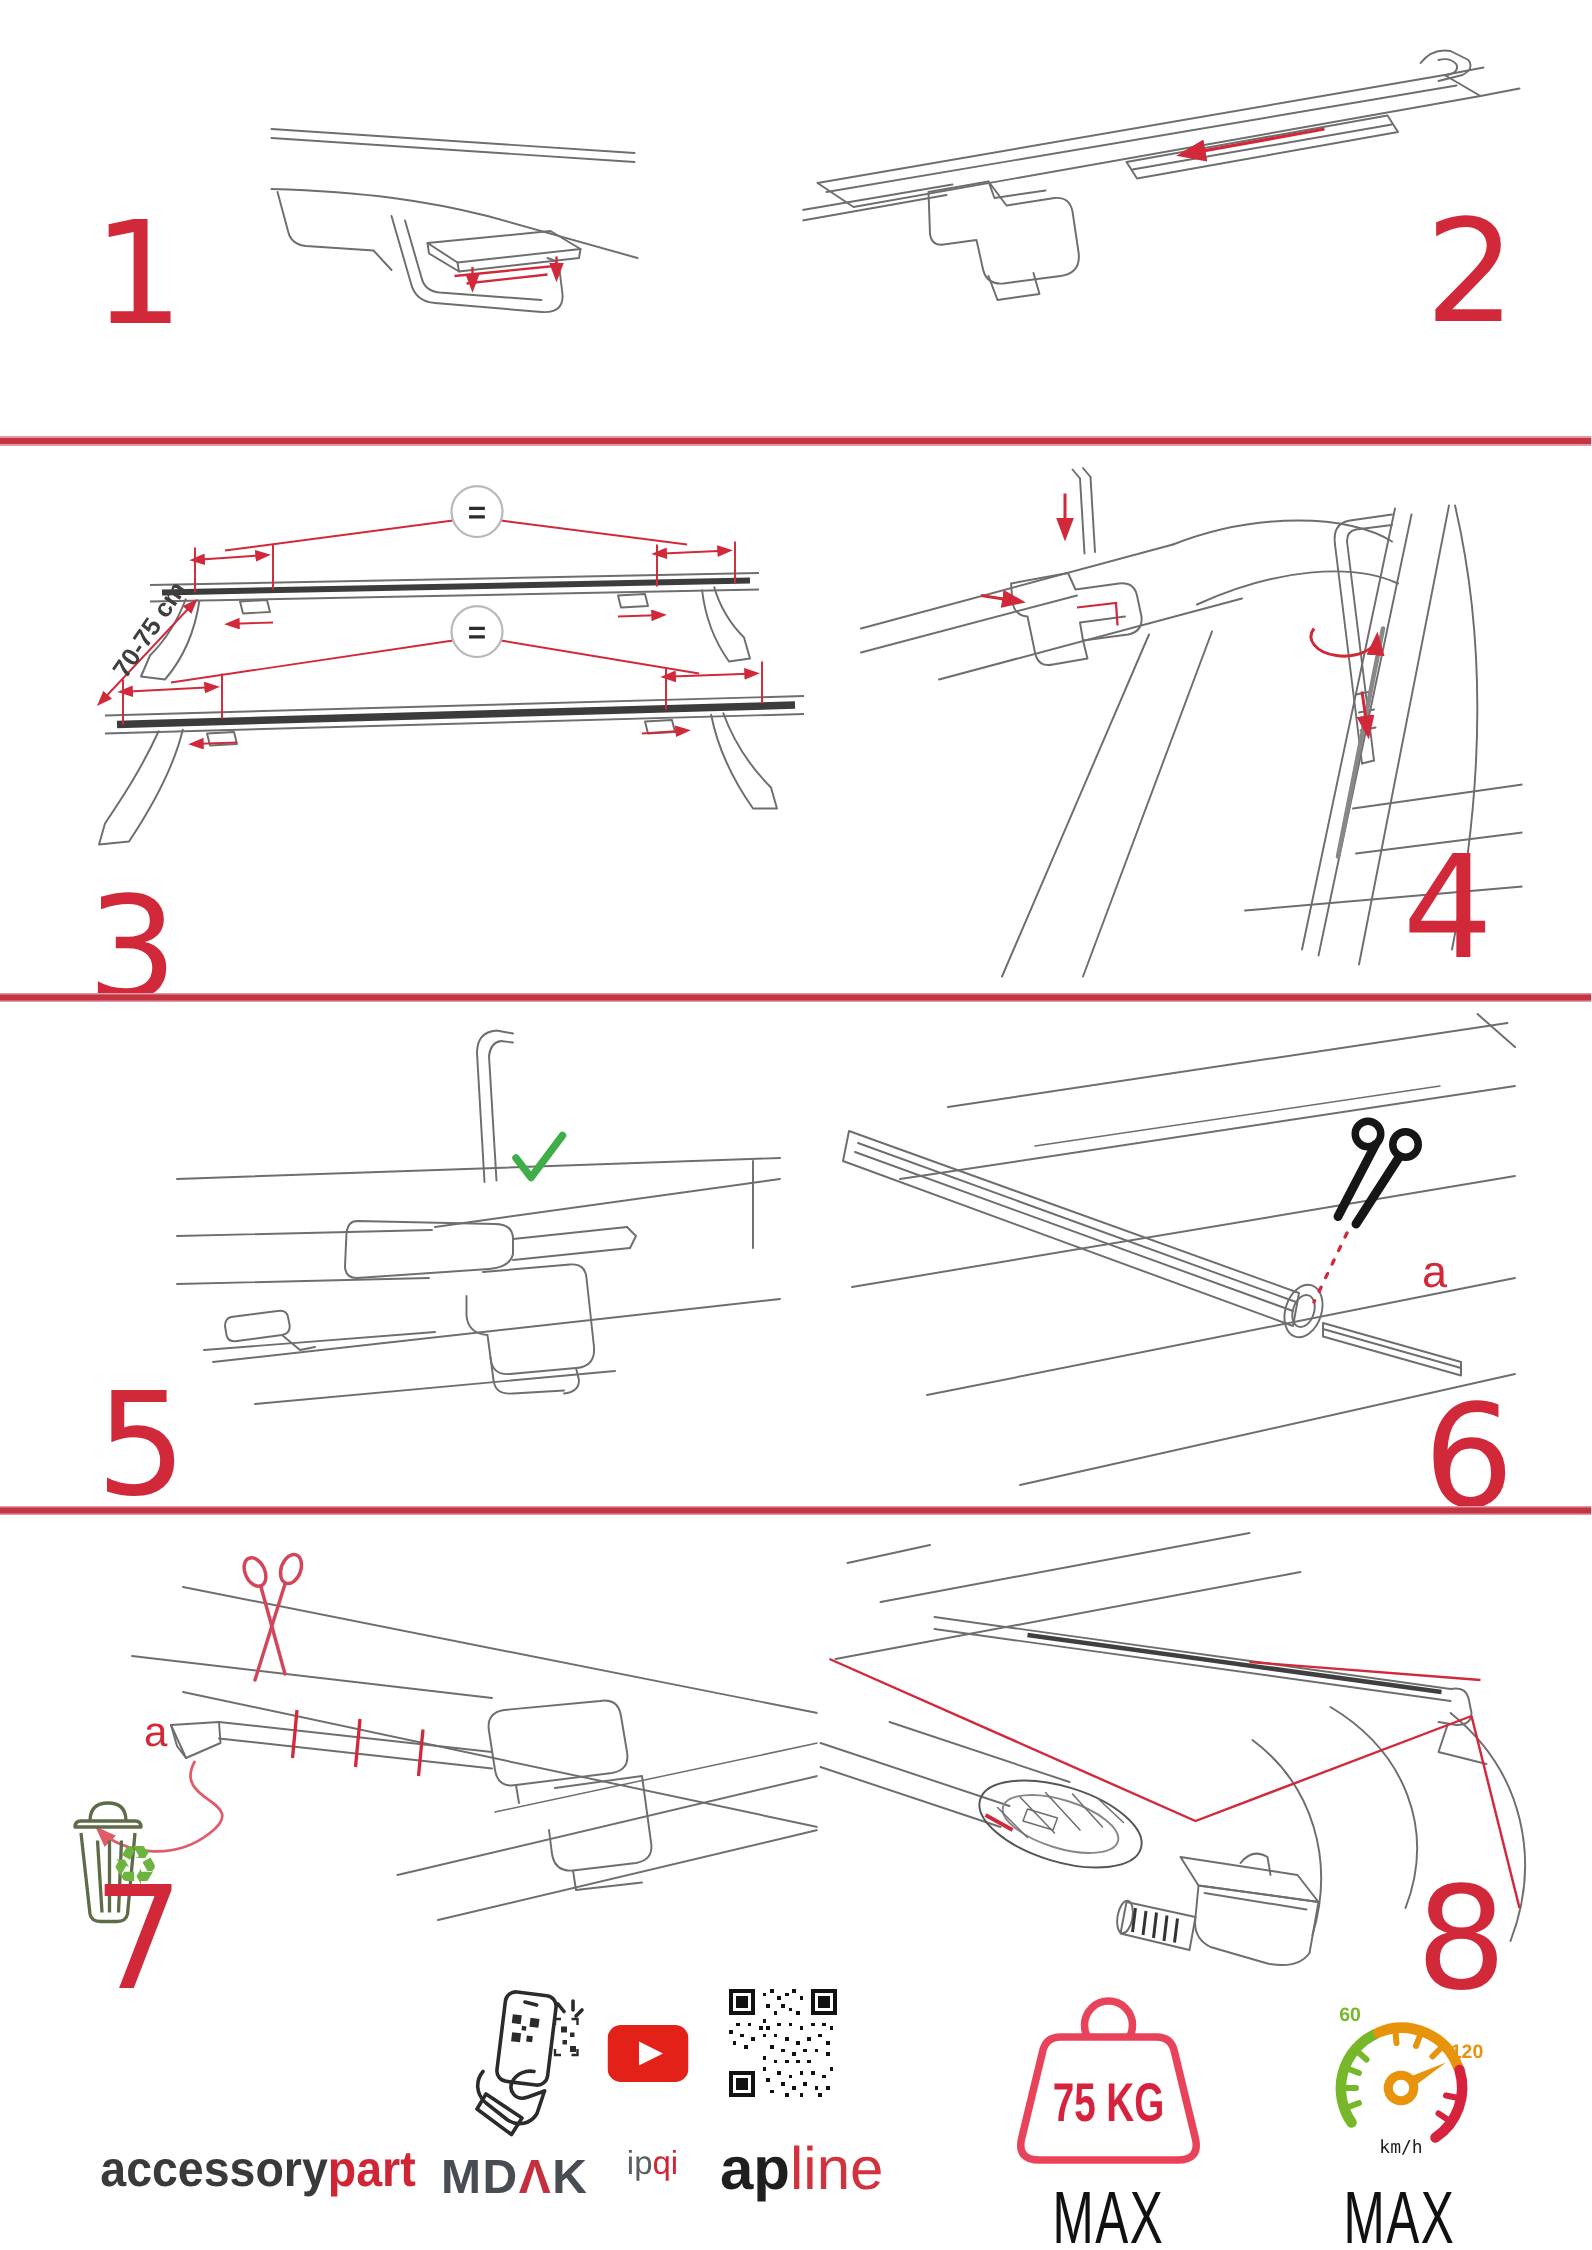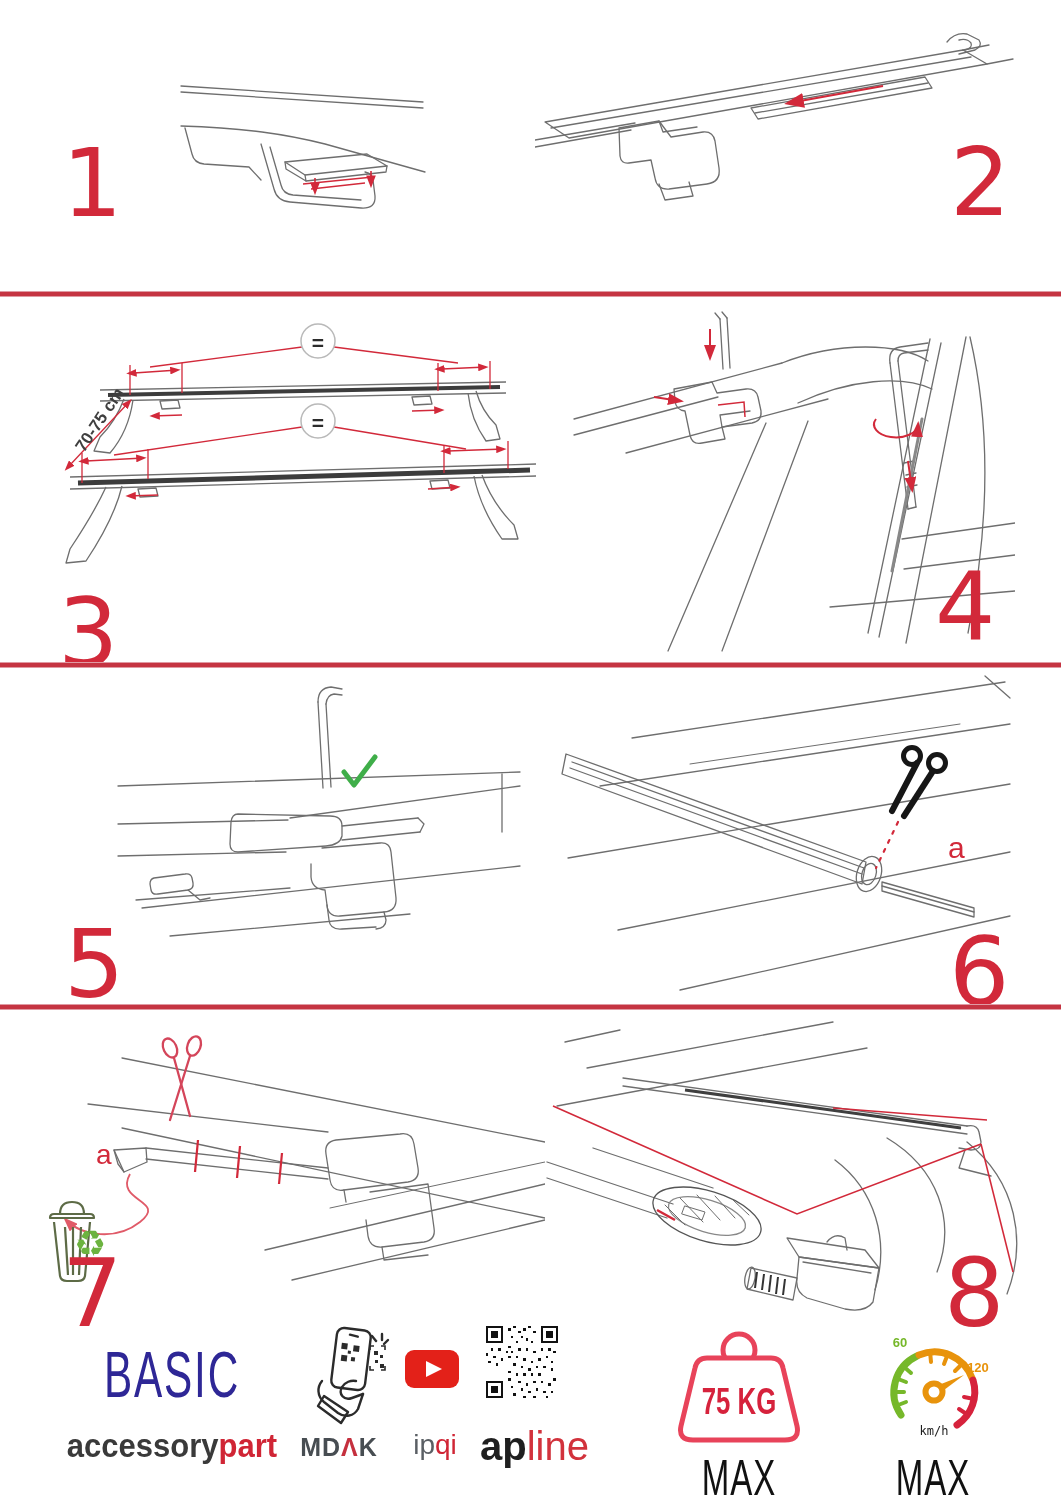--- a/index.html
+++ b/index.html
@@ -11,24 +11,24 @@
   .divider{position:absolute;left:0;width:1061px;height:4px;background:#c53442;
            border-top:1px solid #e09aa3;border-bottom:1px solid #e09aa3;}
   
   .basic-wrap{position:absolute;left:72px;top:1336px;width:200px;text-align:center;}
   .basic-logo{display:inline-block;font-size:46px;font-weight:500;color:#2e2796;
               letter-spacing:2px;transform:scaleY(1.42) scaleX(0.92);transform-origin:center top;}
   .accessorypart{position:absolute;left:60px;top:1427px;width:224px;text-align:center;
                  font-size:31px;font-weight:bold;color:#3a3a3a;transform:scaleY(1.08);
                  transform-origin:center top;letter-spacing:0px;}
   .accessorypart .red{color:#d02535;}
-  .mdak{position:absolute;left:294px;top:1433px;width:90px;text-align:center;font-size:25px;
+  .mdak{position:absolute;left:294px;top:1433px;width:90px;text-align:center;font-size:32px;
         font-weight:bold;color:#474d52;letter-spacing:1px;}
   .mdak .red{color:#c5303e;}
-  .ipqi{position:absolute;left:405px;top:1429px;width:60px;text-align:center;font-size:28px;
+  .ipqi{position:absolute;left:405px;top:1429px;width:60px;text-align:center;font-size:22px;
         font-weight:500;color:#5a5f64;}
   .ipqi .red{color:#d02535;}
   .apline{position:absolute;left:480px;top:1424px;width:100px;text-align:center;font-size:40px;
           font-weight:bold;color:#1f1f1f;}
   .apline .red{color:#d2323c;font-weight:500;}
   .max-label{position:absolute;font-size:33px;font-weight:500;color:#111;letter-spacing:1px;
              transform:scaleY(1.5);transform-origin:center top;text-align:center;}
   .max-weight{left:665px;top:1450px;width:148px;}
   .max-speed{left:868px;top:1450px;width:130px;}
 </style>
@@ -346,23 +346,20 @@
     <g stroke="#d2293a" stroke-width="1.6" fill="none">
       <path d="M150,80 L426,118" stroke="#3f3f3f" stroke-width="3"></path>
       <path d="M298,98 L452,110"></path>
       <path d="M18,96 L262,204 L446,134"></path>
       <path d="M446,134 L478,262"></path>
       <path d="M122,200 L140,210" stroke-width="2.5"></path>
     </g>
   </svg>
   <div class="step-number" style="left:944px;top:1246px;">8</div>
 
-  <div class="basic-wrap">
-    <span class="basic-logo">BASIC</span>
-  </div>
   <div class="accessorypart"><span>accessory</span><span class="red">part</span></div>
 
   <svg class="illus" style="left:314px;top:1324px;" width="80" height="102" viewBox="0 0 80 102">
     <g stroke="#2b2b2b" stroke-width="2.4" fill="none" stroke-linejoin="round" stroke-linecap="round">
       <rect x="20" y="5" width="34" height="60" rx="7" transform="rotate(7 37 35)"></rect>
       <path d="M33,11 L41,12" transform="rotate(7 37 35)"></path>
       <path d="M8,57 C3,63 3,72 10,78 L24,89 C31,94 40,92 44,85 L49,70"></path>
       <path d="M49,70 L38,74 C30,77 24,70 28,63 C31,58 37,56 42,57"></path>
       <path d="M10,72 L34,88 L27,99 L4,82 Z"></path>
       <path d="M58,12 L62,17"></path>

